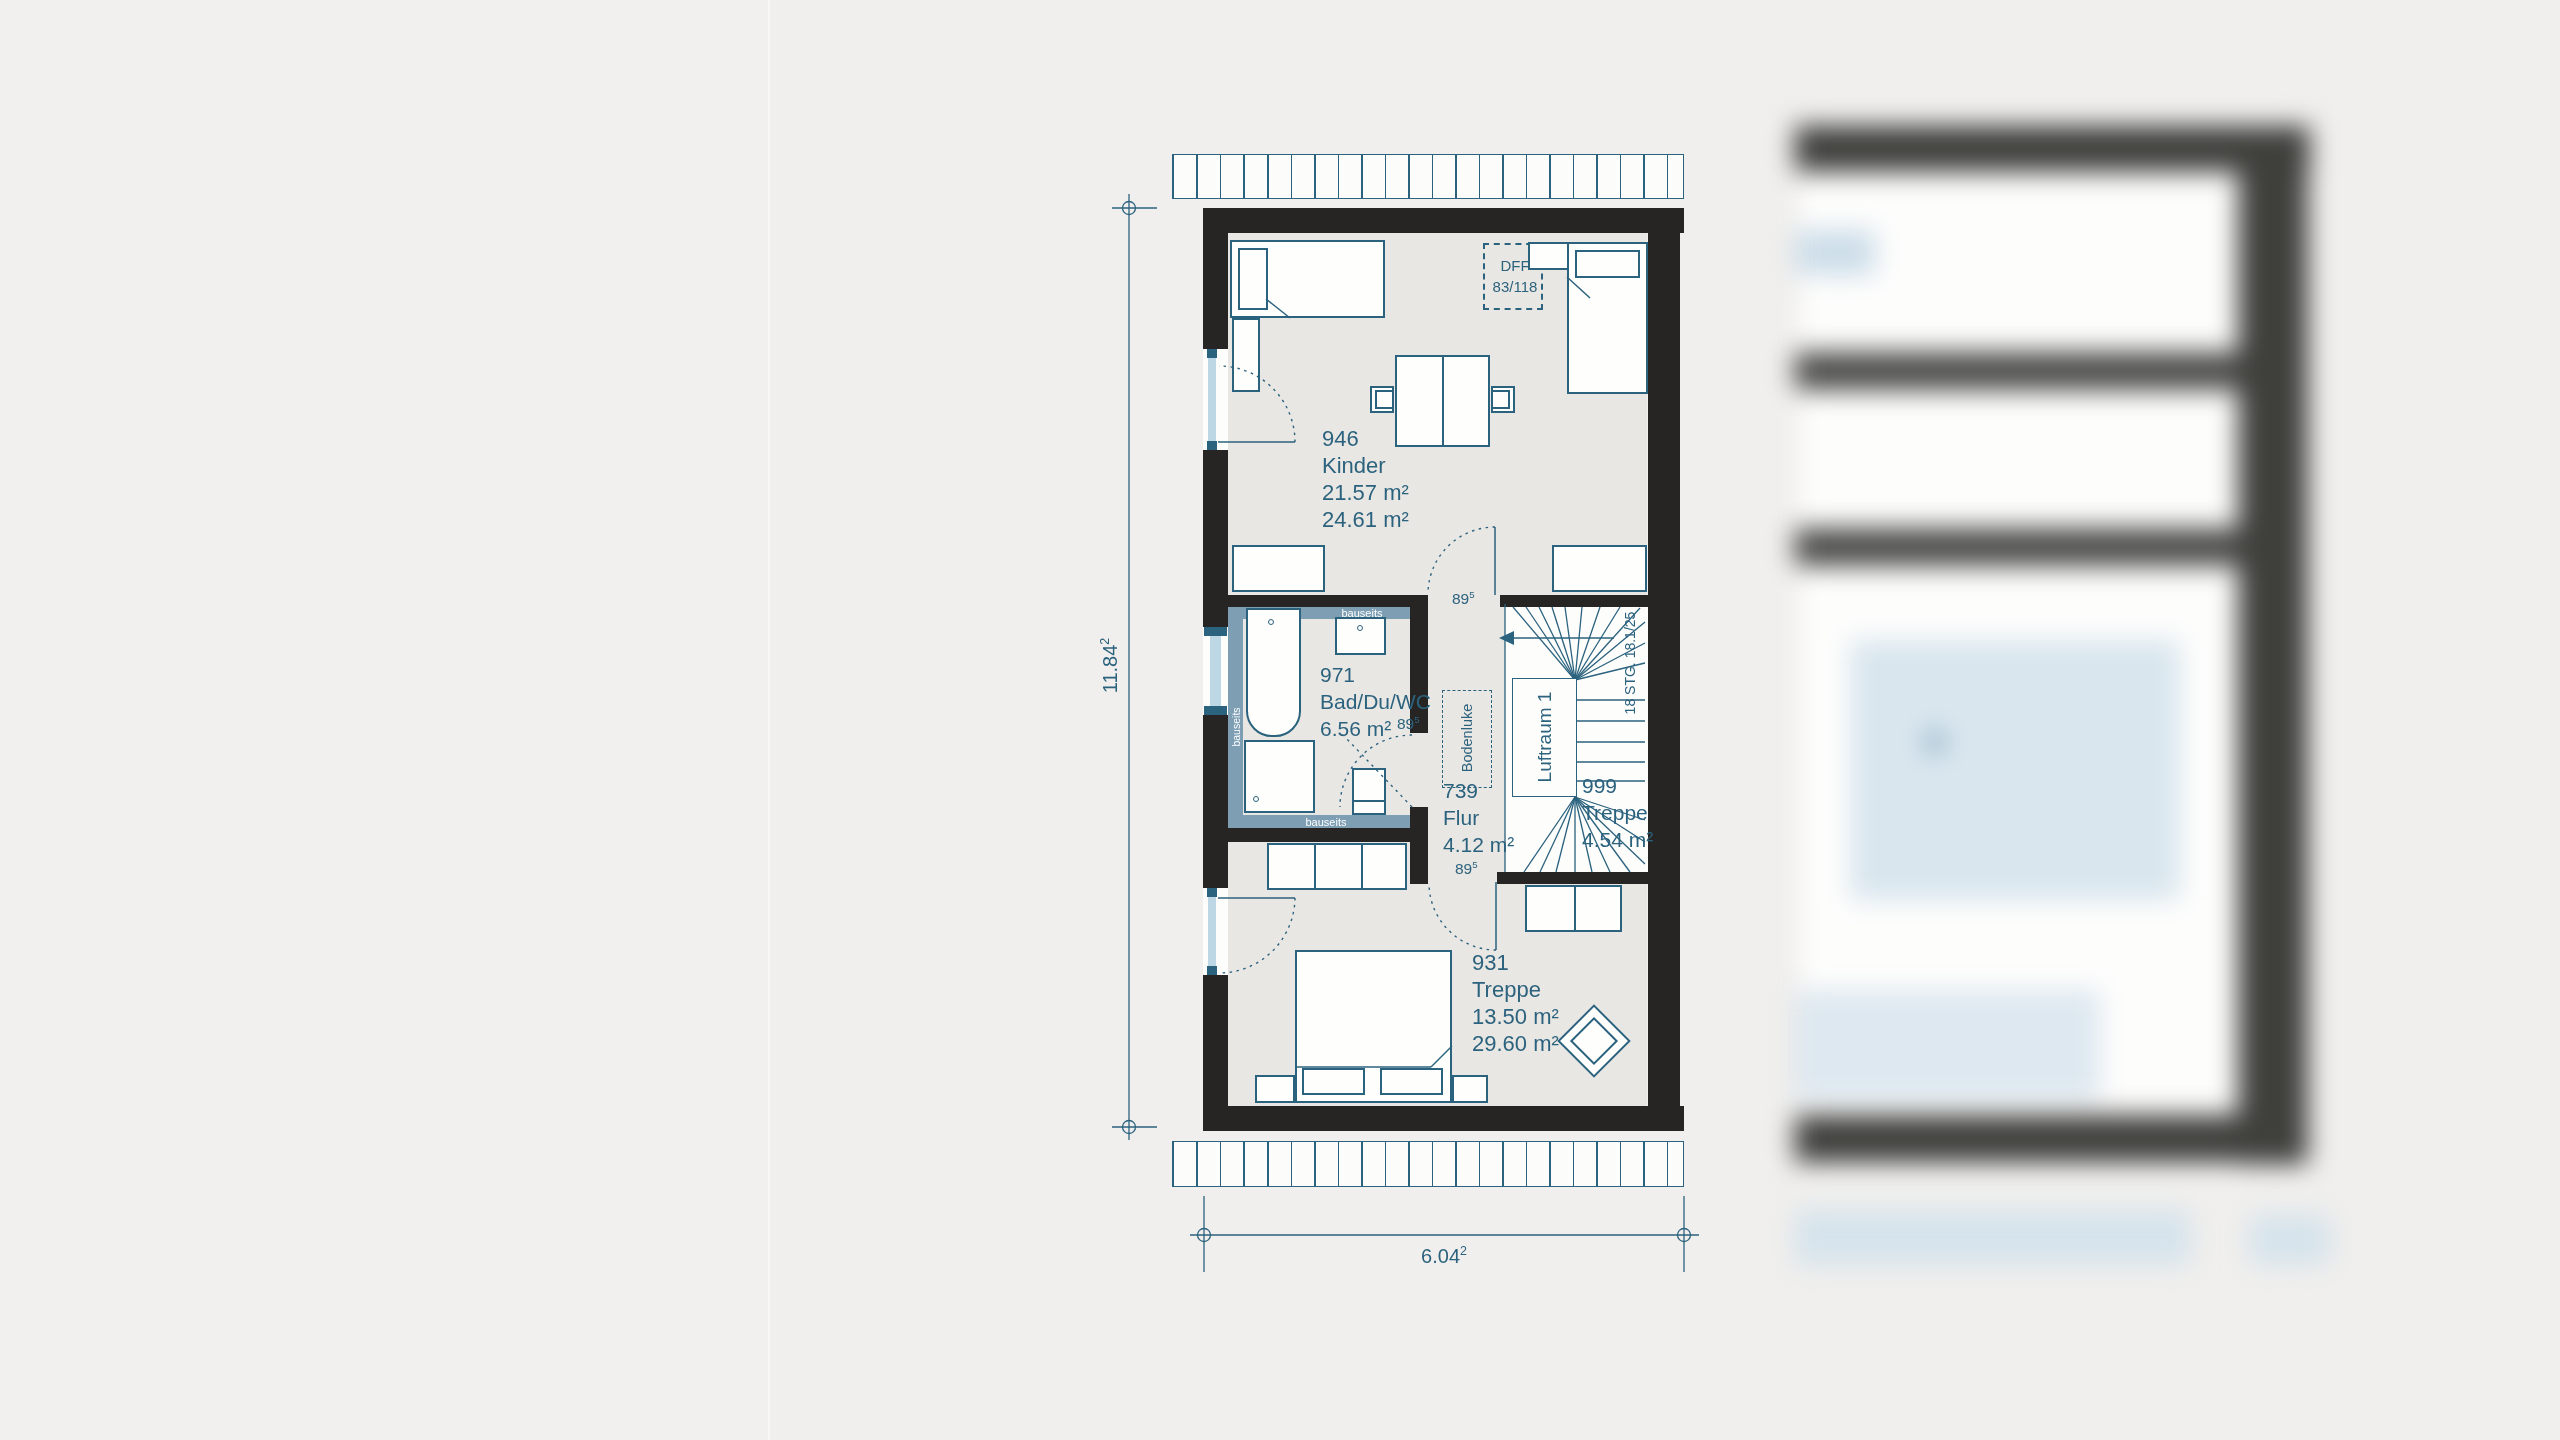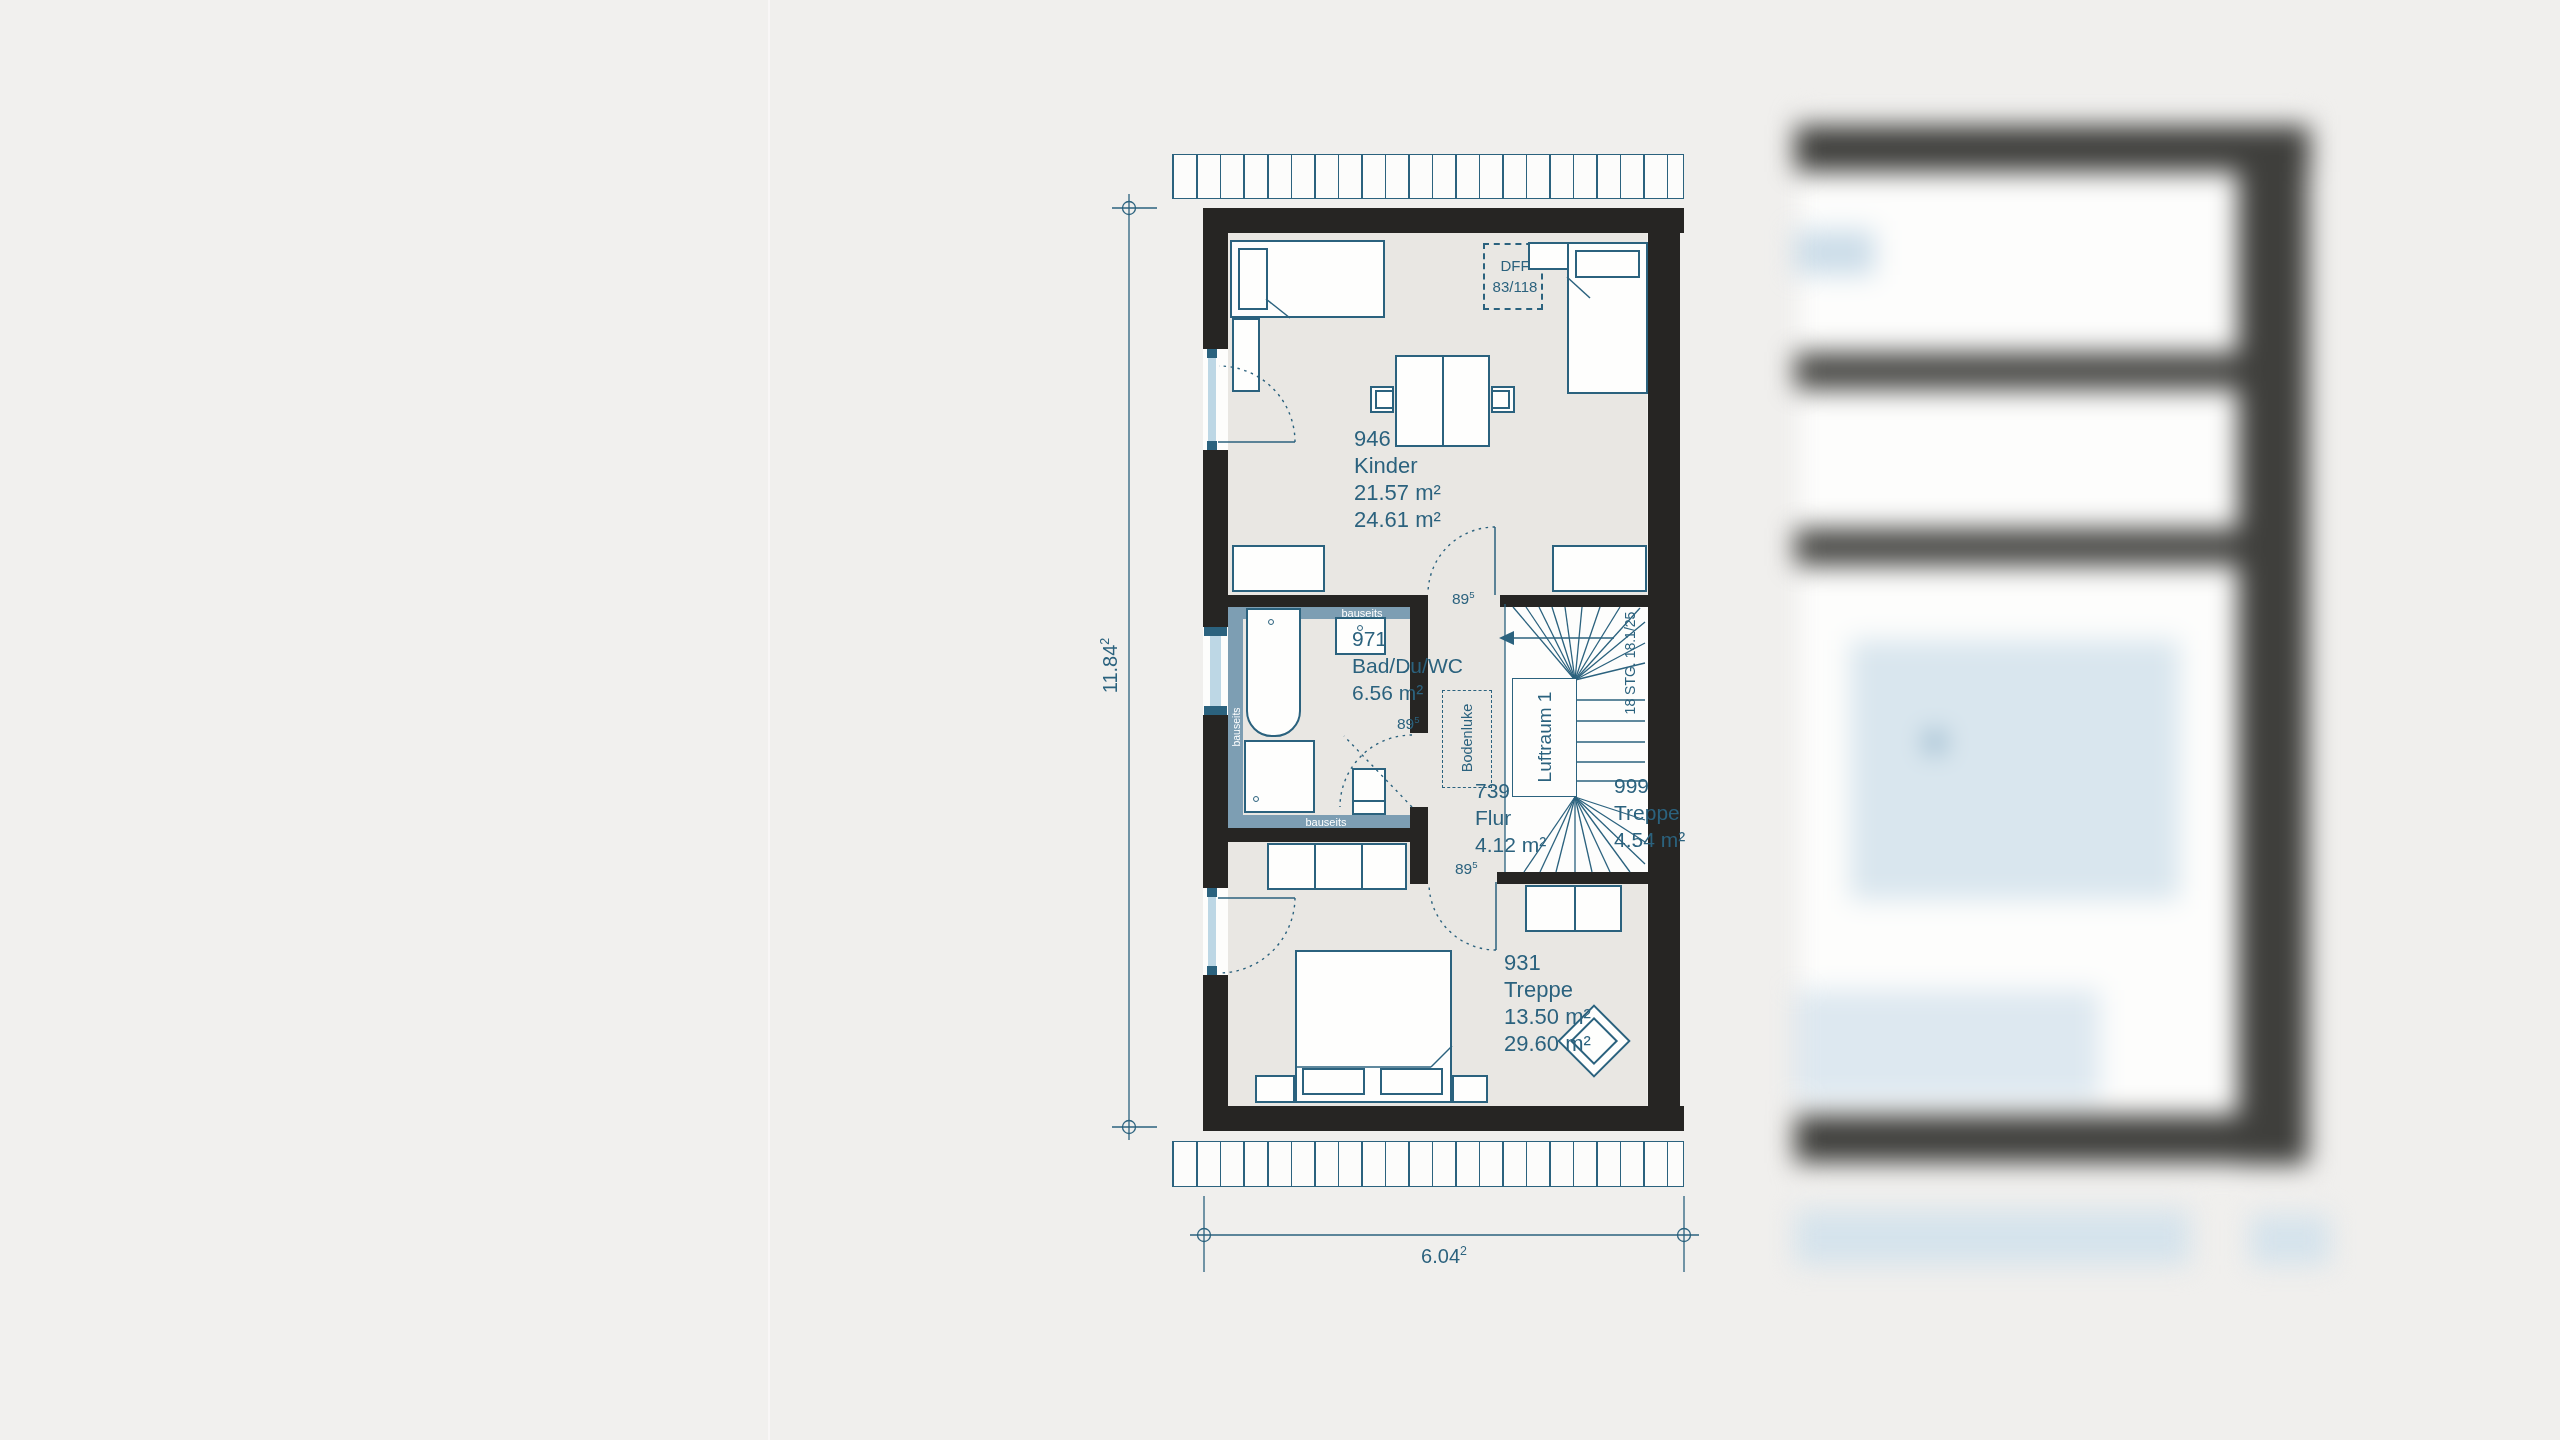--- a/index.html
+++ b/index.html
@@ -7,21 +7,21 @@
           font-family:"Liberation Sans",sans-serif;color:#2b627e;}
   .wall{position:absolute;background:#262523;box-sizing:border-box;z-index:3;}
   .floor{position:absolute;background:#e9e7e3;z-index:1;}
   .furn{position:absolute;background:#fefefd;border:2px solid #2b627e;box-sizing:border-box;z-index:4;}
   .strip{position:absolute;background:#7d9eb3;z-index:3;}
   .striptxt{position:absolute;color:#ffffff;font-size:11px;text-align:center;z-index:9;line-height:12px;}
   .pane{position:absolute;background:#bdd7e5;z-index:4;}
   .panecap{position:absolute;background:#2b627e;z-index:5;}
   .opening{position:absolute;background:#fdfdfc;z-index:3;}
   .dashbox{position:absolute;border:2px dashed #2b627e;box-sizing:border-box;z-index:5;}
-  .room-label{position:absolute;z-index:9;font-size:22px;line-height:27px;white-space:nowrap;margin-left:32px;}
+  .room-label{position:absolute;z-index:9;font-size:22px;line-height:27px;white-space:nowrap;}
   .room-label.small{font-size:21px;}
   .dim{position:absolute;z-index:9;font-size:20px;white-space:nowrap;}
   .tag{position:absolute;z-index:9;font-size:15px;white-space:nowrap;}
   .rot{transform:rotate(-90deg);transform-origin:center center;text-align:center;}
   sup{font-size:0.62em;vertical-align:super;line-height:0;}
   .dot{position:absolute;width:6px;height:6px;border:1.5px solid #2b627e;border-radius:50%;
        background:#fefefd;box-sizing:border-box;z-index:5;}
   .cellline{position:absolute;background:#2b627e;z-index:5;}
   .hatch{position:absolute;height:45px;background:
      repeating-linear-gradient(to right,#2b627e 0 1.5px,#fcfcfb 1.5px 23.5px);
@@ -157,21 +157,21 @@
   <div class="furn" style="left:1452px;top:1075px;width:36px;height:28px;"></div>
   <div class="furn" style="left:1568px;top:1015px;width:52px;height:52px;transform:rotate(45deg);"></div>
   <div class="furn" style="left:1577px;top:1024px;width:34px;height:34px;transform:rotate(45deg);"></div>
 
   <div class="room-label" style="left:1322px;top:425px;">
     <div>946</div>
     <div>Kinder</div>
     <div>21.57 m²</div>
     <div>24.61 m²</div>
   </div>
-  <div class="room-label small" style="left:1320px;top:625px;">
+  <div class="room-label small" style="left:1320px;top:661px;">
     <div>971</div>
     <div>Bad/Du/WC</div>
     <div>6.56 m²</div>
   </div>
   <div class="room-label small" style="left:1443px;top:777px;">
     <div>739</div>
     <div>Flur</div>
     <div>4.12 m²</div>
   </div>
   <div class="room-label small" style="left:1582px;top:772px;">

